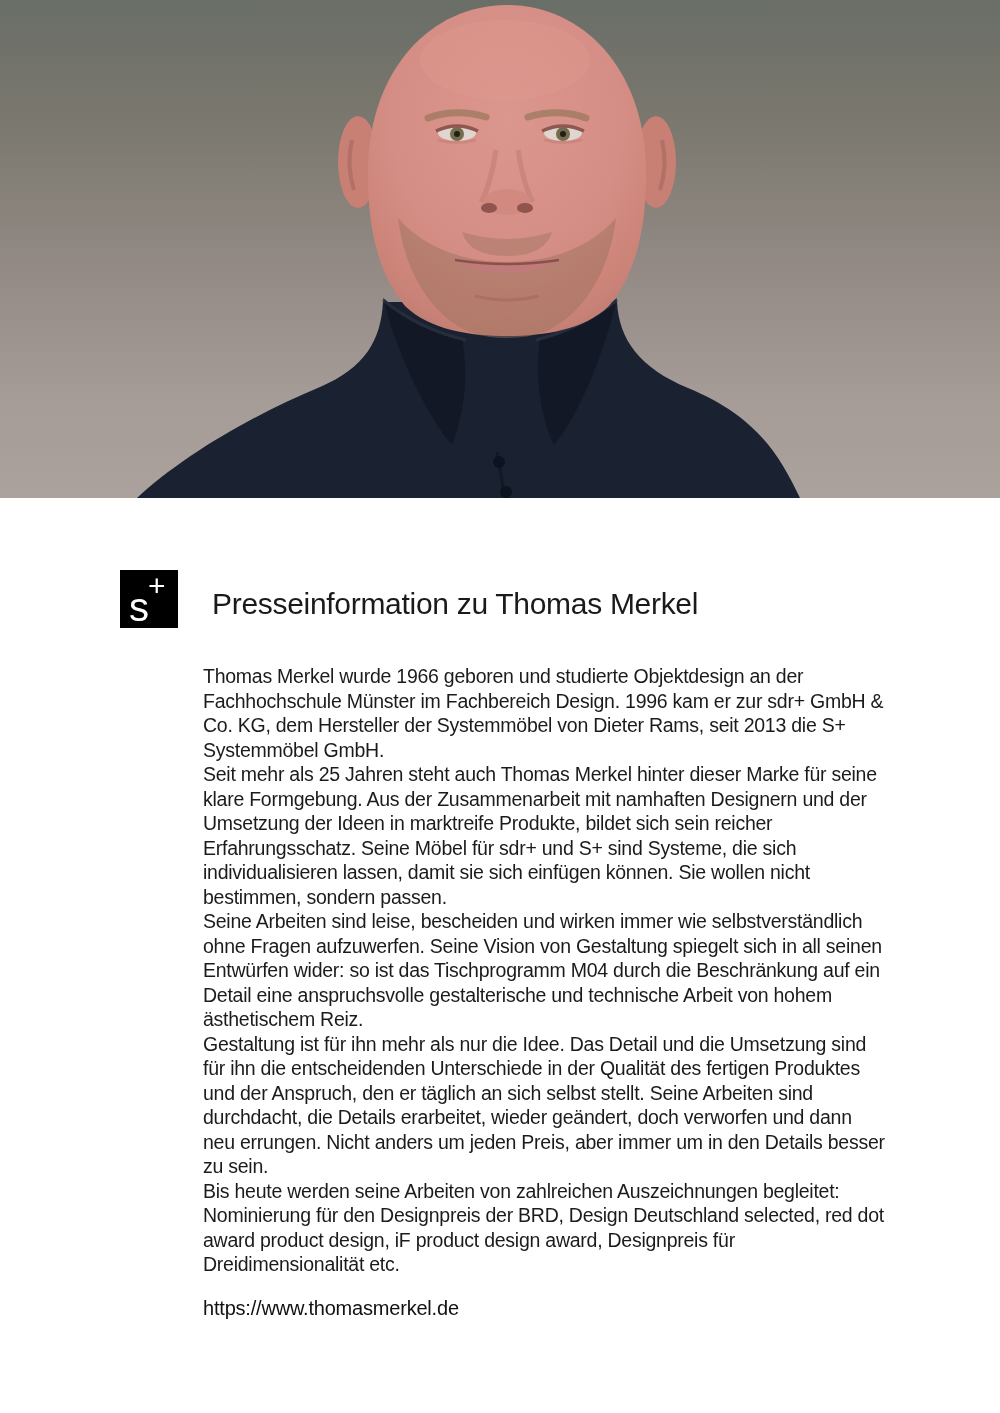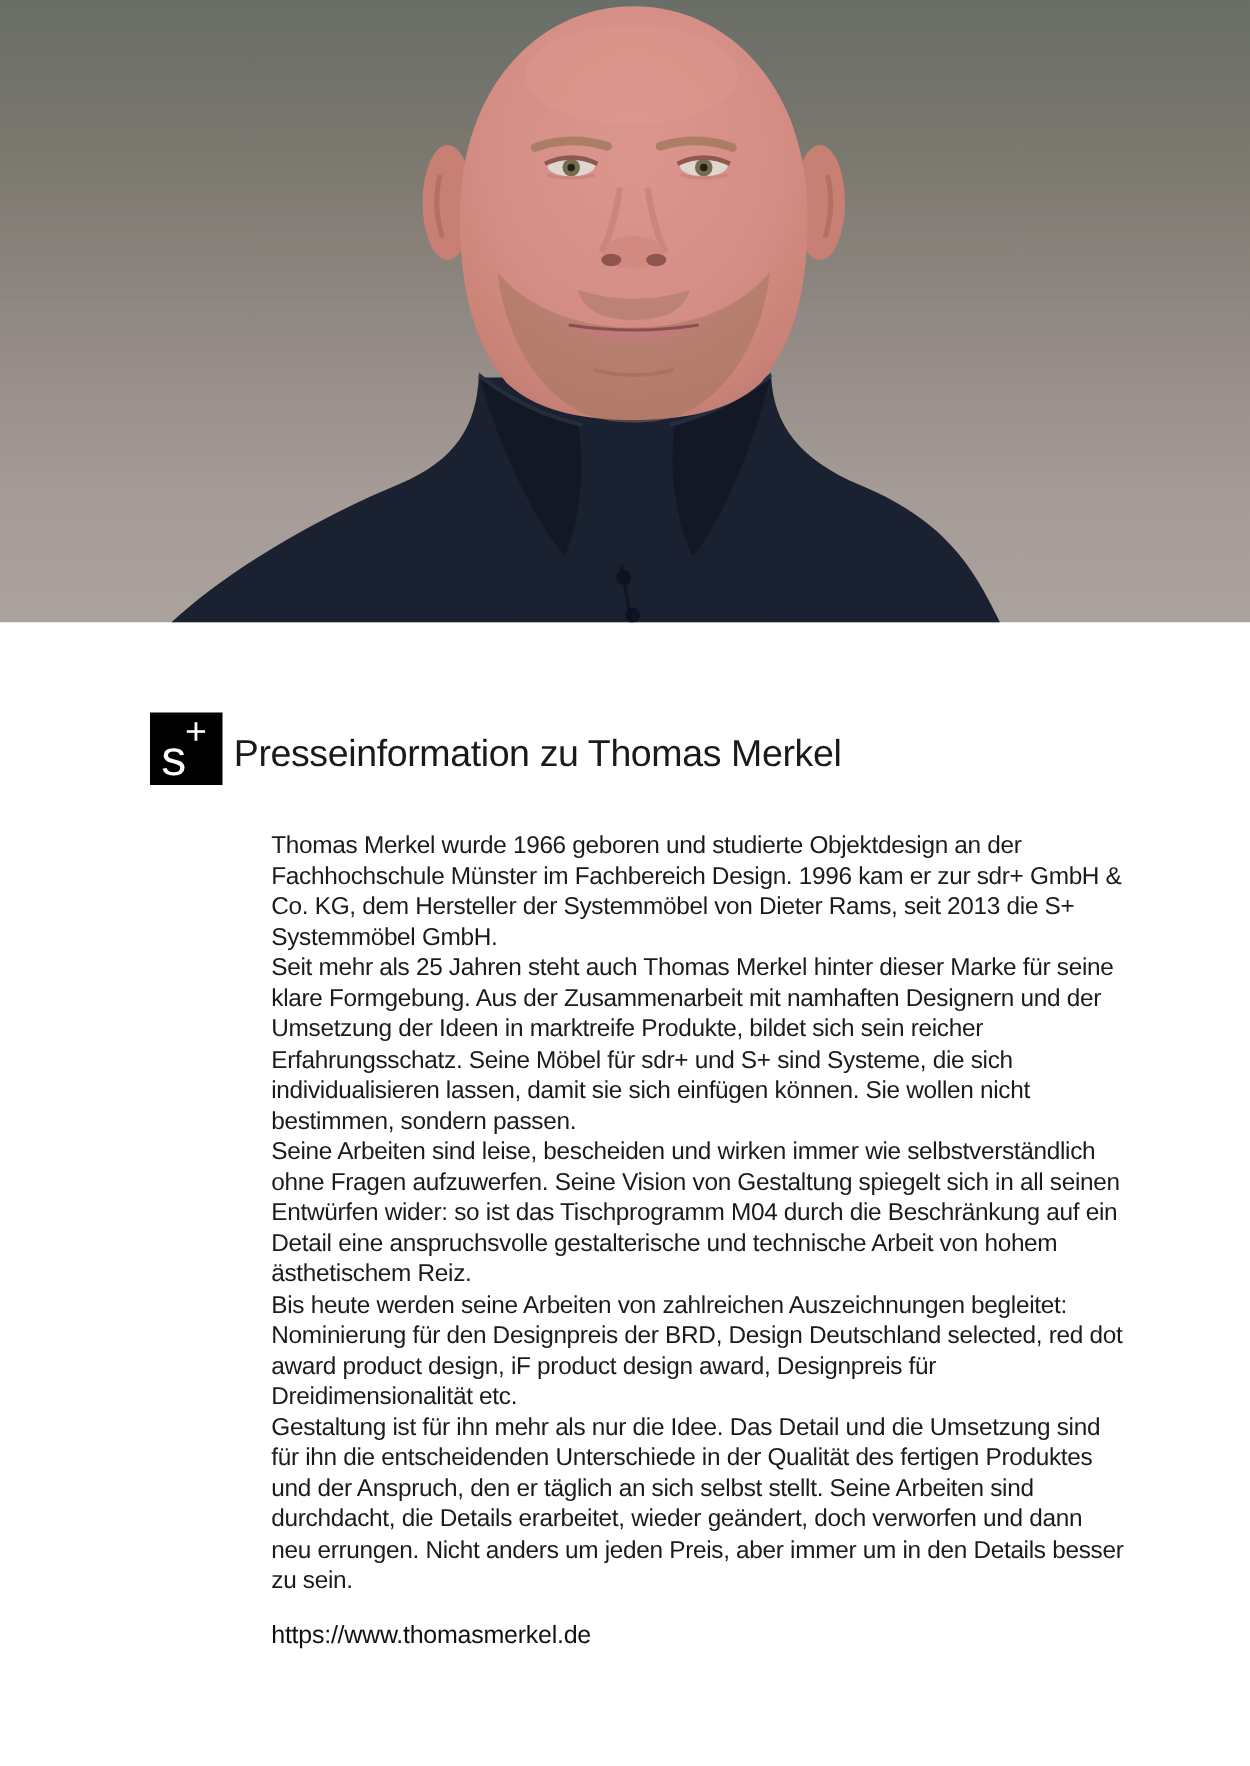--- a/index.html
+++ b/index.html
@@ -29,31 +29,30 @@
   }
   .logo-s {
     position: absolute; left: 9px; bottom: 1px;
     font-size: 40px; line-height: 1; font-weight: 400;
   }
   .logo-plus {
     position: absolute; left: 28px; top: 1px;
     font-size: 30px; line-height: 1; font-weight: 300;
   }
   .page-title {
-    position: absolute; left: 187px; top: 586px;
+    position: absolute; left: 212px; top: 586px;
     font-size: 30px; line-height: 36px; font-weight: 400;
     letter-spacing: -0.3px;
     white-space: nowrap;
   }
 
   
   .article {
     position: absolute; left: 203px; top: 664px;
     width: 780px;
-    margin-left: 14px;
   }
   .par {
     font-size: 19.5px;
     line-height: 24.5px;
     letter-spacing: -0.25px;
     white-space: pre-line;
     color: #1b1b1b;
   }
   .website {
     margin-top: 18px;
@@ -177,24 +176,24 @@
 klare Formgebung. Aus der Zusammenarbeit mit namhaften Designern und der
 Umsetzung der Ideen in marktreife Produkte, bildet sich sein reicher
 Erfahrungsschatz. Seine Möbel für sdr+ und S+ sind Systeme, die sich
 individualisieren lassen, damit sie sich einfügen können. Sie wollen nicht
 bestimmen, sondern passen.</p>
   <p class="par">Seine Arbeiten sind leise, bescheiden und wirken immer wie selbstverständlich
 ohne Fragen aufzuwerfen. Seine Vision von Gestaltung spiegelt sich in all seinen
 Entwürfen wider: so ist das Tischprogramm M04 durch die Beschränkung auf ein
 Detail eine anspruchsvolle gestalterische und technische Arbeit von hohem
 ästhetischem Reiz.</p>
-  <p class="par">Bis heute werden seine Arbeiten von zahlreichen Auszeichnungen begleitet:
-Nominierung für den Designpreis der BRD, Design Deutschland selected, red dot
-award product design, iF product design award, Designpreis für
-Dreidimensionalität etc.</p>
   <p class="par">Gestaltung ist für ihn mehr als nur die Idee. Das Detail und die Umsetzung sind
 für ihn die entscheidenden Unterschiede in der Qualität des fertigen Produktes
 und der Anspruch, den er täglich an sich selbst stellt. Seine Arbeiten sind
 durchdacht, die Details erarbeitet, wieder geändert, doch verworfen und dann
 neu errungen. Nicht anders um jeden Preis, aber immer um in den Details besser
 zu sein.</p>
+  <p class="par">Bis heute werden seine Arbeiten von zahlreichen Auszeichnungen begleitet:
+Nominierung für den Designpreis der BRD, Design Deutschland selected, red dot
+award product design, iF product design award, Designpreis für
+Dreidimensionalität etc.</p>
   <a class="website" href="#">https://www.thomasmerkel.de</a>
 </main>
 
 </body></html>

